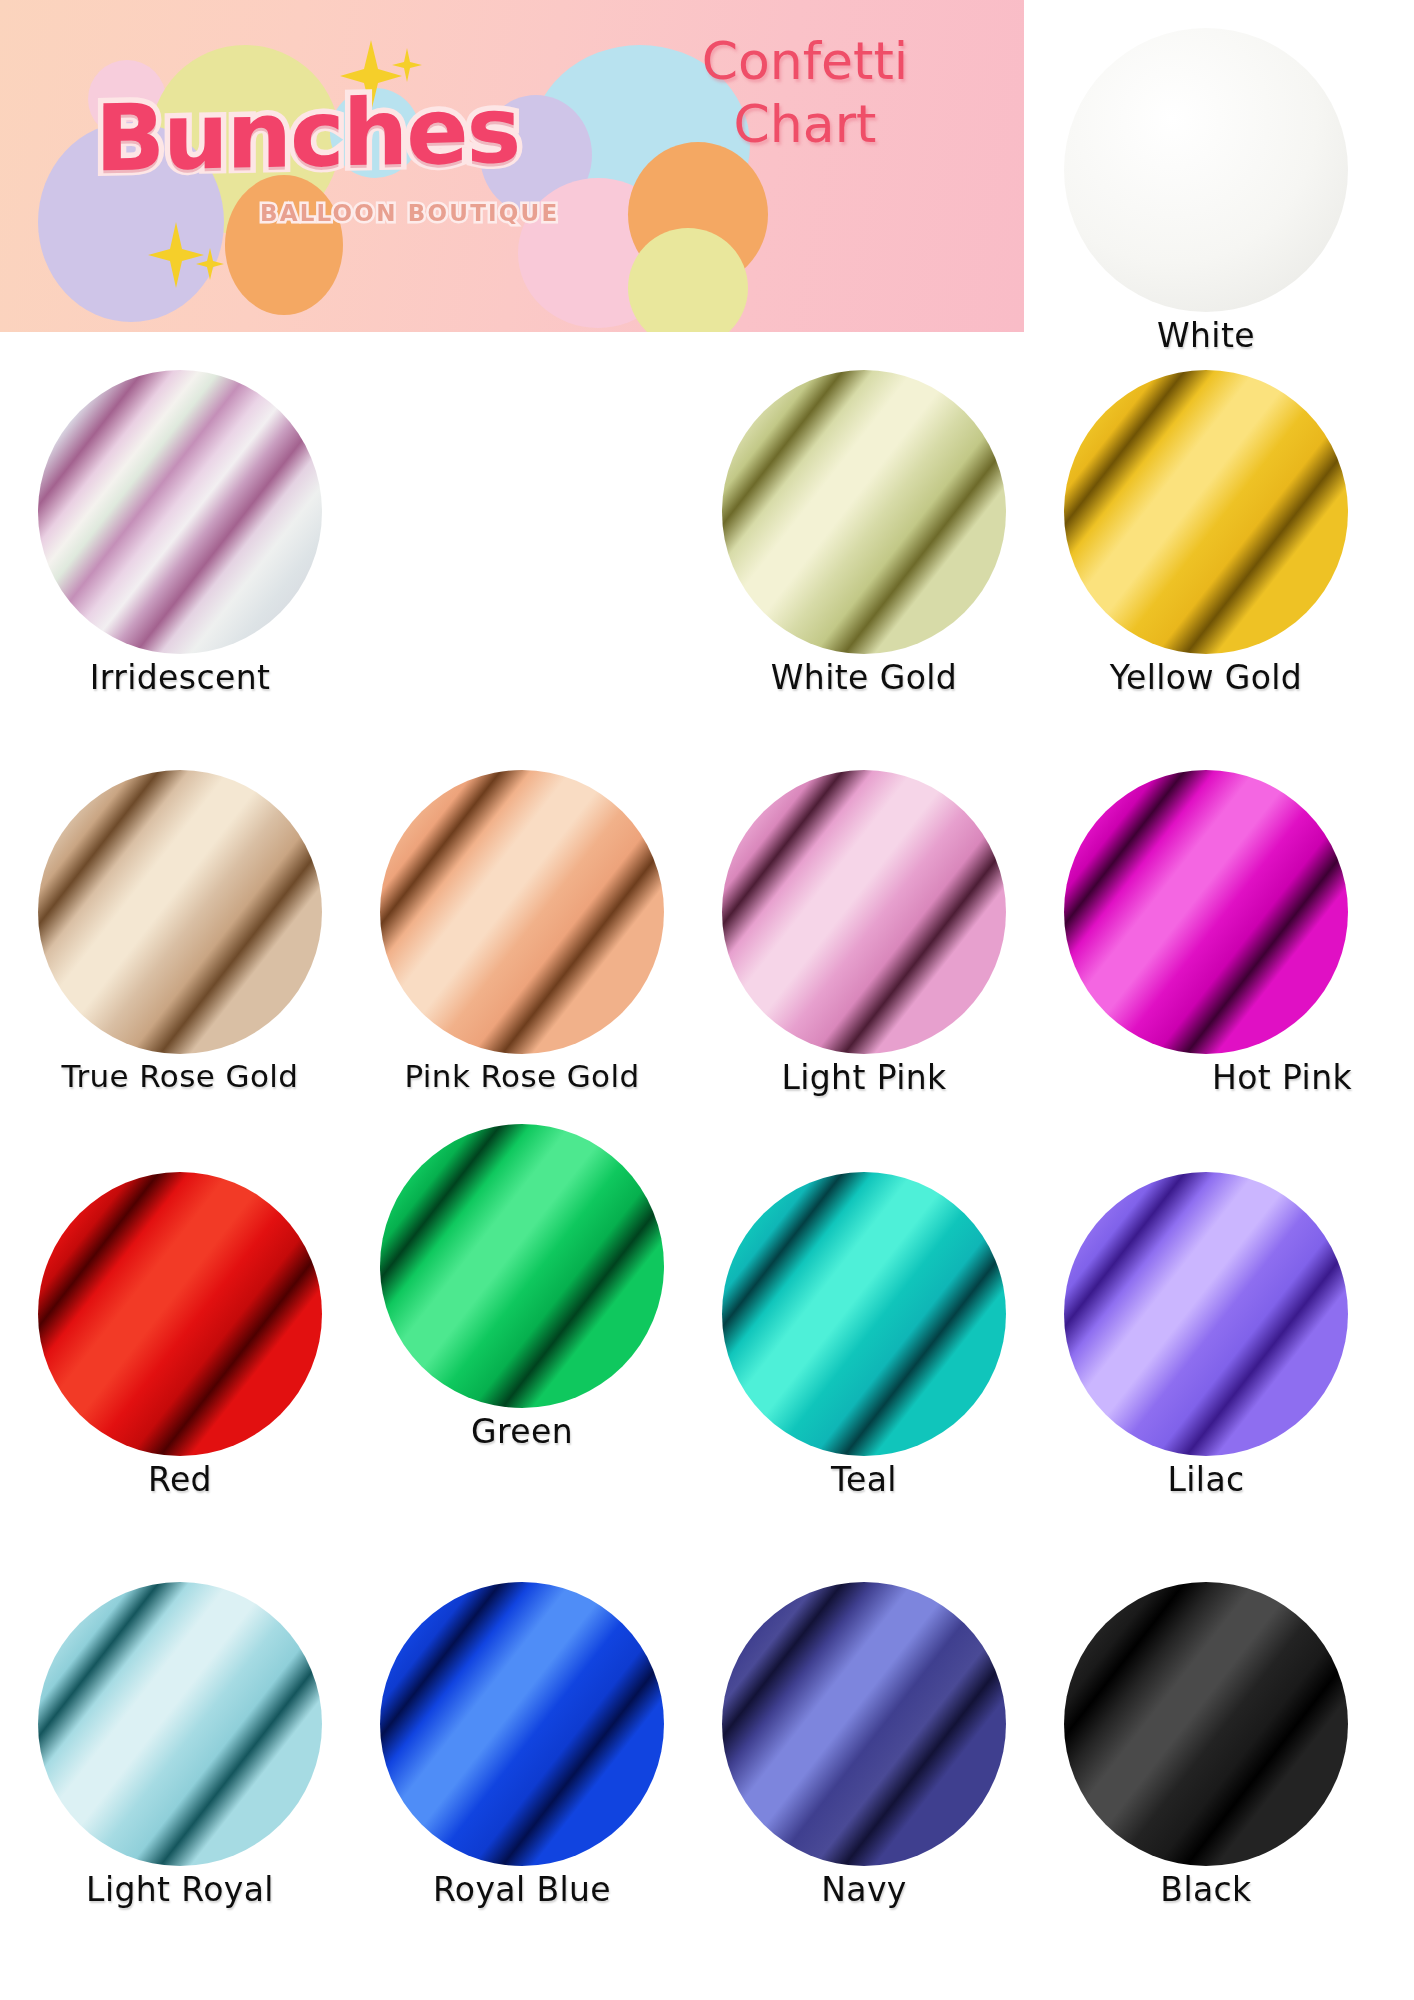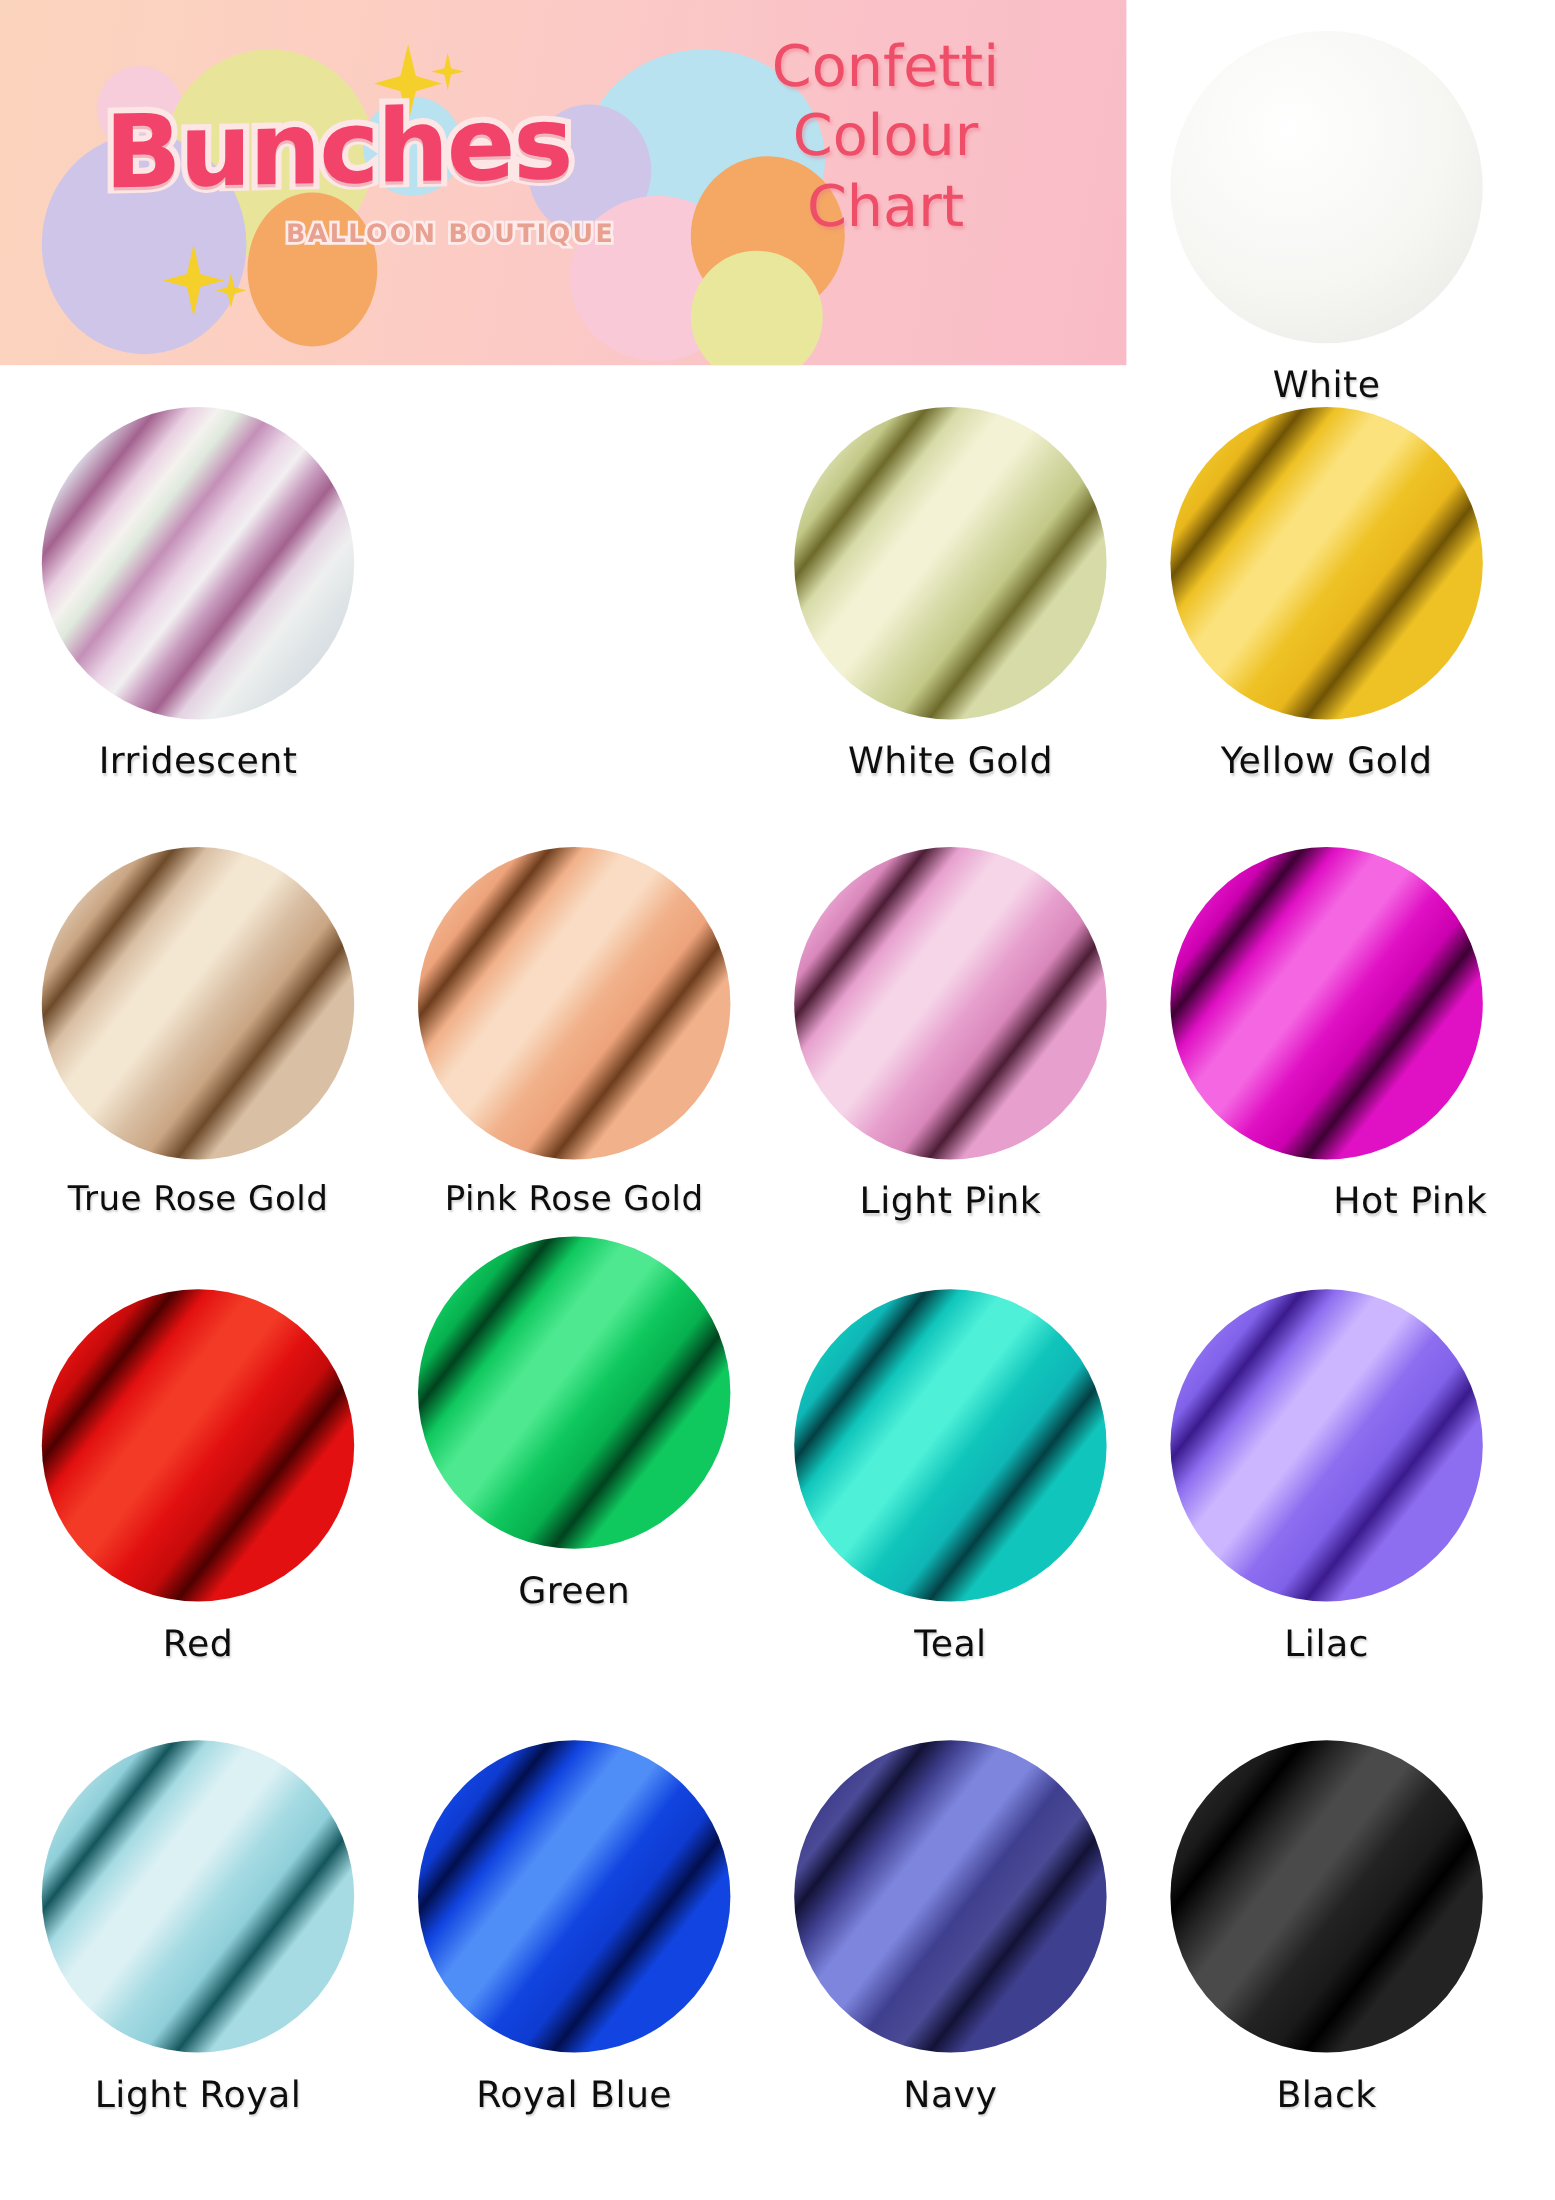--- a/index.html
+++ b/index.html
@@ -67,21 +67,21 @@
   }
   .cell{position:absolute;text-align:center;}
   .swatch{
     width:284px;height:284px;
     border-radius:50%;
     margin:0 auto;
     position:relative;
     overflow:hidden;
   }
   .label{
-    margin-top:18px;
+    margin-top:4px;
     font-family:"DejaVu Sans","Liberation Sans",sans-serif;
     font-size:33px;
     color:#0d0d0d;
     letter-spacing:.4px;
     text-shadow:1px 2px 2px rgba(0,0,0,.18);
     white-space:nowrap;
   }
   .label-sm{font-size:31px;}
 </style>
 </head>
@@ -113,21 +113,20 @@
     <path d="M14 0 L17 13 L28 16 L17 19 L14 32 L11 19 L0 16 L11 13 Z" fill="#f5cf2a"></path>
   </svg>
 
   <div class="logo-wrap">
     <div class="logo-word">Bunches</div>
     <div class="logo-sub">BALLOON BOUTIQUE</div>
   </div>
 
   <div class="chart-title">
     <div>Confetti</div>
-    <div>Colour</div>
     <div>Chart</div>
   </div>
 </div>
 
 <div class="grid">
 
   <div class="cell" style="left:1060px;top:28px;width:292px;">
     <div class="swatch" style="background: radial-gradient(circle at 38% 32%, rgb(255, 255, 255) 0%, rgb(246, 246, 243) 55%, rgb(230, 230, 226) 100%);"></div>
     <div class="label">White</div>
   </div>

